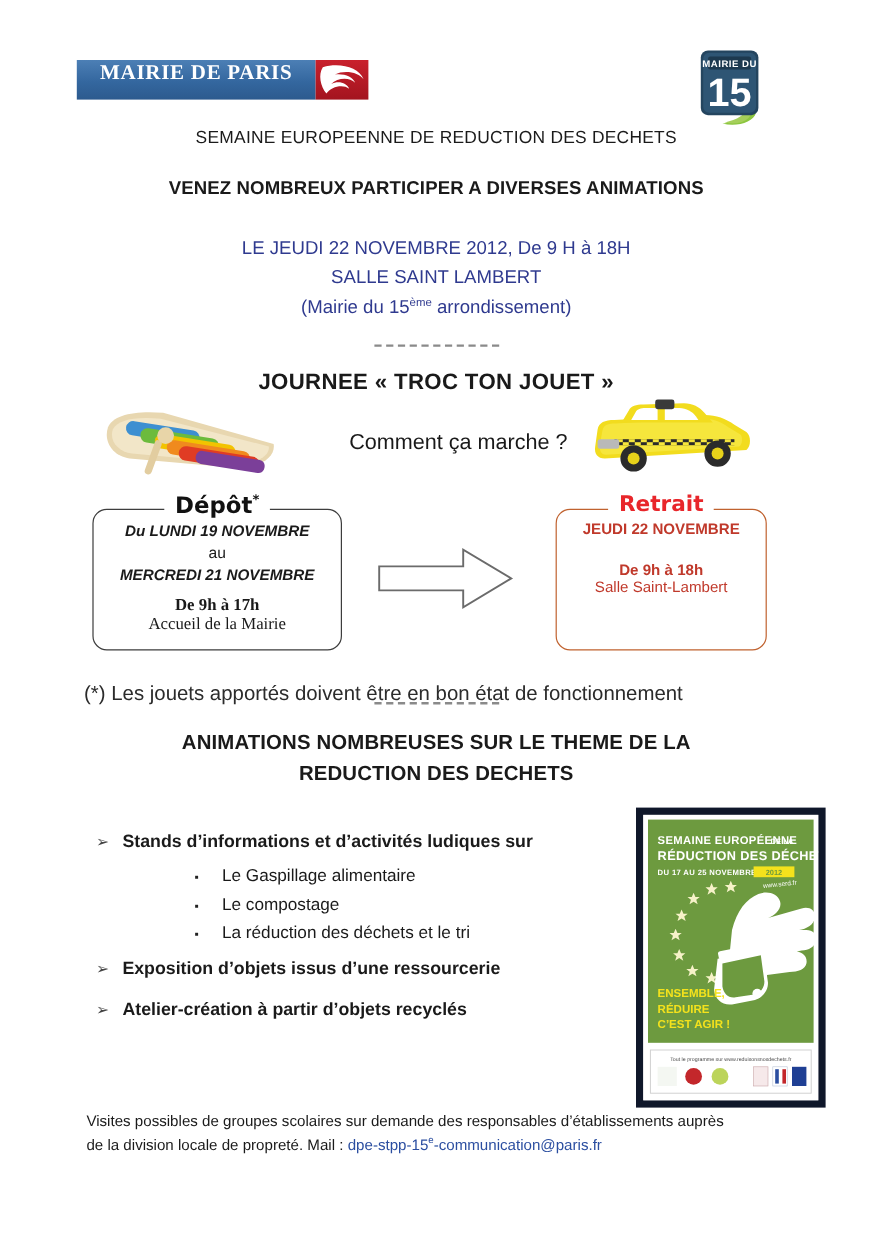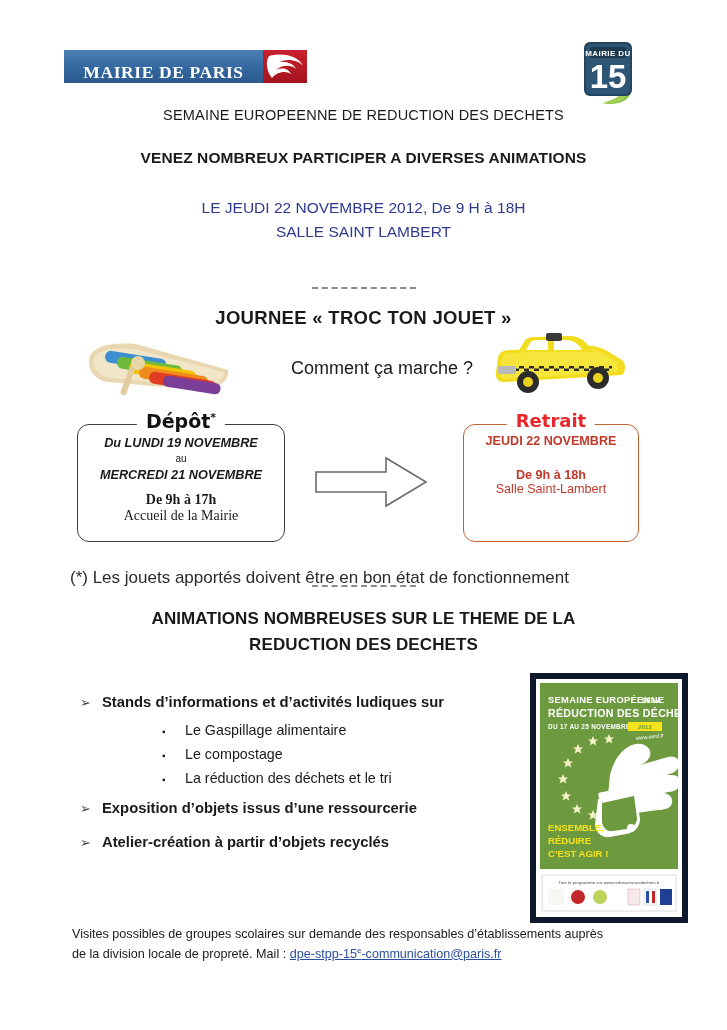--- a/index.html
+++ b/index.html
@@ -27,21 +27,21 @@
     top: 50px;
     width: 243px;
     height: 33px;
     display: flex;
     align-items: stretch;
   }
   .mp-band {
     flex: 1 1 auto;
     background: linear-gradient(180deg, #4c7fb5 0%, #34679f 55%, #2c5a8e 100%);
     display: flex;
-    align-items: flex-end;
+    align-items: flex-start;
     justify-content: center;
   }
   .mp-band span {
     color: #ffffff;
     font-family: "Liberation Serif", serif;
     font-weight: bold;
     font-size: 17.5px;
     letter-spacing: 0.6px;
   }
   .mp-mark {
@@ -163,21 +163,21 @@
   .legend-retrait {
     font-size: 18px;
     color: #e8262b;
     font-family: "DejaVu Sans", sans-serif;
   }
   .box-body {
     padding-top: 9px;
     text-align: center;
   }
   .depot-l1, .depot-l3 { font-size: 12.7px; font-weight: bold; line-height: 1.42; font-style: italic; }
-  .depot-l2 { font-size: 10px; line-height: 1.42; }
+  .depot-l2 { font-size: 13px; line-height: 1.42; }
   .depot-hours {
     margin-top: 8px;
     font-family: "Liberation Serif", serif;
     font-size: 14px;
     font-weight: bold;
   }
   .depot-place {
     font-family: "Liberation Serif", serif;
     font-size: 14px;
   }
@@ -271,21 +271,20 @@
     position: absolute;
     left: 72px;
     top: 925px;
     width: 590px;
     font-size: 12.6px;
     line-height: 1.55;
     color: #1a1a1a;
   }
   .mail-link {
     color: #2b4ea0;
-    text-decoration: underline;
   }
   .mail-link sup { font-size: 8px; }
 </style>
 </head>
 <body>
 
 <div class="header">
 
   <div class="mairie-paris-logo">
     <div class="mp-band">
@@ -311,20 +310,23 @@
   </div>
 </div>
 
 <div class="line subtitle">SEMAINE EUROPEENNE DE REDUCTION DES DECHETS</div>
 
 <div class="line call">VENEZ NOMBREUX PARTICIPER A DIVERSES ANIMATIONS</div>
 
 <div class="line event">
   <div>LE JEUDI 22 NOVEMBRE 2012, De 9 H à 18H</div>
   <div>SALLE SAINT LAMBERT</div>
+  <div>
+    <span>(Mairie du 15</span><sup>ème</sup><span> arrondissement)</span>
+  </div>
 </div>
 
 <div class="dash-sep dash-1"></div>
 
 <div class="line journee">JOURNEE «  TROC TON JOUET »</div>
 
 <div class="comment">Comment ça marche  ?</div>
 
 <div class="toy-xylo">
   <svg width="152" height="66" viewBox="0 0 152 66">

